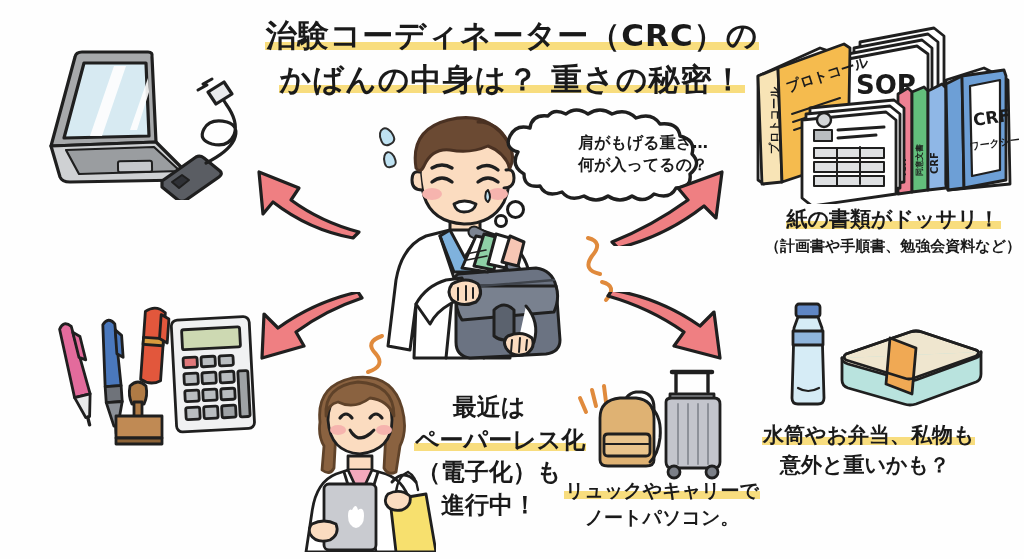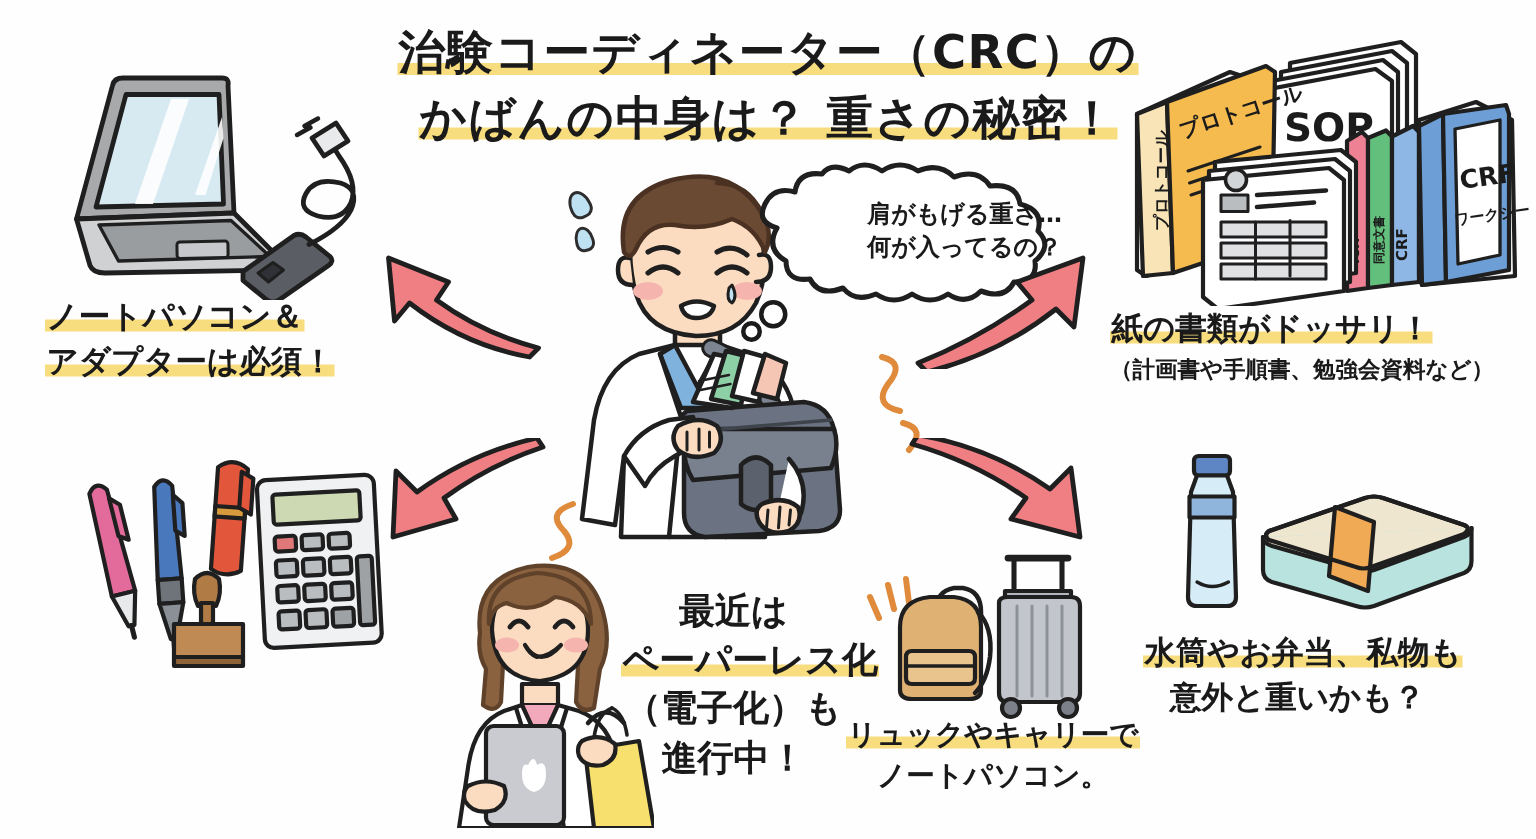--- a/index.html
+++ b/index.html
@@ -77,24 +77,20 @@
         <path d="M150 152 L160 145 L167 150 L157 158 Z" fill="#2f3136" stroke-width="2"></path>
 
         <path d="M184 133 Q206 122 212 110 Q218 96 205 92 Q188 88 182 99 Q176 110 190 114 Q206 118 212 105 Q217 92 204 74 L199 66" stroke-width="3.2"></path>
 
         <path d="M186 62 L202 52 L210 64 L194 74 Z" fill="#e9eaec"></path>
         <path d="M181 54 L190 49 M176 60 L185 55" stroke-width="3"></path>
       </g>
     </svg>
   </div>
 
-  <div class="abs cap" style="left:30px;top:198px;font-size:21px;">
-    <div><span class="hl">ノートパソコン＆</span></div>
-    <div style="margin-top:3px;"><span class="hl">アダプターは必須！</span></div>
-  </div>
 
   <div class="abs" style="left:748px;top:14px;width:272px;height:190px;">
     <svg viewBox="0 0 272 190" width="272" height="190">
       <g stroke="#1f1f1f" stroke-width="2.8" stroke-linejoin="round" stroke-linecap="round">
 
         <g fill="#ffffff">
           <path d="M112 28 L186 14 L196 22 L196 118 L124 132 L112 124 Z"></path>
           <path d="M106 34 L180 20 L190 28 L190 124 L118 138 L106 130 Z"></path>
           <path d="M100 40 L174 26 L184 34 L184 130 L112 144 L100 136 Z"></path>
           <path d="M95 46 L169 32 L180 40 L180 136 L107 150 L95 142 Z"></path>
@@ -139,21 +135,21 @@
           <rect x="66" y="162" width="70" height="10" fill="#dfe1e3"></rect>
           <path d="M90 116 L136 113" stroke-width="3" fill="none"></path>
           <path d="M90 124 L128 121" stroke-width="3" fill="none"></path>
           <path d="M89 134 L89 172 M112 133 L112 170" fill="none"></path>
         </g>
         <circle cx="76" cy="106" r="7" fill="#d3d6d8" stroke-width="2.4"></circle>
       </g>
     </svg>
   </div>
 
-  <div class="abs cap" style="left:740px;top:206px;font-size:21px;">
+  <div class="abs cap" style="left:765px;top:206px;font-size:21px;text-align:center;">
     <div><span class="hl">紙の書類がドッサリ！</span></div>
     <div style="margin-top:4px;font-size:15px;">（計画書や手順書、勉強会資料など）</div>
   </div>
 
   <div class="abs" style="left:18px;top:300px;width:250px;height:150px;">
     <svg viewBox="0 0 250 150" width="250" height="150">
       <g stroke="#1f1f1f" stroke-width="2.8" stroke-linejoin="round" stroke-linecap="round">
 
         <g transform="rotate(-14 60 70)">
           <path d="M52 26 Q58 18 64 26 L66 96 L50 96 Z" fill="#e36b9c"></path>

